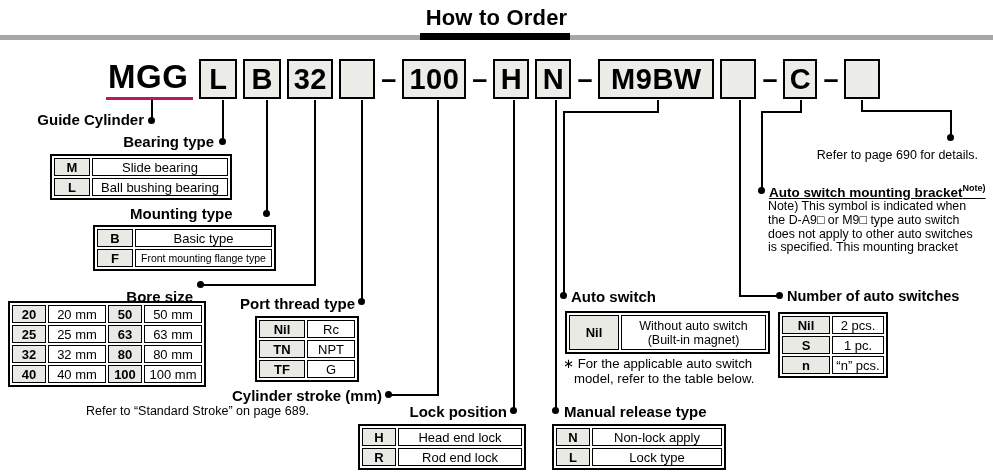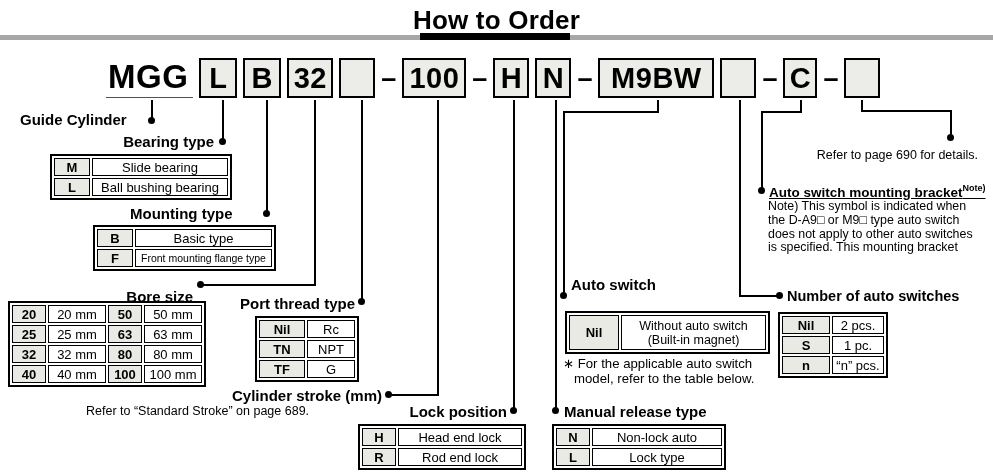--- a/index.html
+++ b/index.html
@@ -1,24 +1,24 @@
 <!DOCTYPE html>
 <html><head>
 <meta charset="utf-8">
 <style>
   html,body{margin:0;padding:0;background:#fff;}
   #page{position:relative;width:993px;height:474px;background:#fff;overflow:hidden;
         font-family:"Liberation Sans","DejaVu Sans",sans-serif;color:#000;}
   .abs{position:absolute;}
   .title{position:absolute;top:5px;left:0;width:993px;text-align:center;
-         font-size:26px;font-weight:bold;letter-spacing:0.2px;}
+         font-size:22px;font-weight:bold;letter-spacing:0.2px;}
   .graybar{position:absolute;left:0;top:35px;width:993px;height:5px;background:#a7a7a7;}
   .blackbar{position:absolute;left:420px;top:33px;width:150px;height:7px;background:#000;}
   .pn{position:absolute;left:106px;top:58px;display:flex;align-items:center;gap:6px;}
-  .mgg{font-size:33px;font-weight:bold;letter-spacing:0.5px;border-bottom:1px solid #be185d;
+  .mgg{font-size:33px;font-weight:bold;letter-spacing:0.5px;border-bottom:3px solid #be185d;
        padding:0 5px 1px 2px;line-height:38px;}
   .pbox{box-sizing:border-box;height:40px;border:2px solid #000;background:#ecede8;
         display:flex;align-items:center;justify-content:center;
         font-size:29px;font-weight:bold;letter-spacing:0.5px;}
   .pdash{font-size:27px;font-weight:bold;line-height:38px;}
   .vline{position:absolute;width:2px;background:#000;}
   .hline{position:absolute;height:2px;background:#000;}
   .bullet{position:absolute;width:7px;height:7px;background:#000;border-radius:50%;}
   .lbl{position:absolute;font-weight:bold;font-size:15px;white-space:nowrap;}
   .lbl2{position:absolute;font-weight:bold;font-size:13.5px;white-space:nowrap;text-decoration:underline;}
@@ -98,30 +98,30 @@
   <div class="vline" style="left:800px;top:100px;height:13px"></div>
   <div class="hline" style="left:761px;top:111px;width:41px"></div>
   <div class="vline" style="left:761px;top:111px;height:79px"></div>
   <div class="bullet" style="left:758px;top:187px"></div>
 
   <div class="vline" style="left:861px;top:100px;height:12px"></div>
   <div class="hline" style="left:861px;top:110px;width:91px"></div>
   <div class="vline" style="left:950px;top:110px;height:26px"></div>
   <div class="bullet" style="left:947px;top:134px"></div>
 
-  <div class="lbl" style="left:20px;top:111px;width:124px;text-align:left">Guide Cylinder</div>
+  <div class="lbl" style="left:20px;top:111px;width:124px;text-align:right">Guide Cylinder</div>
   <div class="lbl" style="left:90px;top:133px;width:124px;text-align:right">Bearing type</div>
   <div class="lbl" style="left:130px;top:205px;width:130px;">Mounting type</div>
   <div class="lbl" style="left:90px;top:288px;width:103px;text-align:right">Bore size</div>
   <div class="lbl" style="left:225px;top:295px;width:130px;text-align:right">Port thread type</div>
   <div class="lbl" style="left:175px;top:387px;width:207px;text-align:right">Cylinder stroke (mm)</div>
   <div class="note" style="left:86px;top:404px">Refer to “Standard Stroke” on page 689.</div>
   <div class="lbl" style="left:380px;top:403px;width:127px;text-align:right">Lock position</div>
   <div class="lbl" style="left:564px;top:403px">Manual release type</div>
-  <div class="lbl" style="left:571px;top:276px">Auto switch</div>
+  <div class="lbl" style="left:571px;top:288px">Auto switch</div>
   <div class="lbl" style="left:787px;top:288px;font-size:14.5px">Number of auto switches</div>
   <div class="lbl2" style="left:769px;top:183px"><span>Auto switch mounting bracket</span><sup class="noteSup">Note)</sup></div>
   <div class="abs nlines" style="left:768px;top:200px">
     <div>Note) This symbol is indicated when</div>
     <div>the D-A9□ or M9□ type auto switch</div>
     <div>does not apply to other auto switches</div>
     <div>is specified. This mounting bracket</div>
   </div>
   <div class="note" style="left:778px;top:148px;width:200px;text-align:right">Refer to page 690 for details.</div>
 
@@ -207,21 +207,21 @@
       <td class="k">R</td>
       <td>Rod end lock</td>
     </tr>
   </tbody>
     </table>
 
   <table class="tb" style="left:552px;top:424px">
     <tbody>
         <tr>
       <td class="k" style="width:28px">N</td>
-      <td style="width:124px">Non-lock auto</td>
+      <td style="width:124px">Non-lock apply</td>
     </tr>
     <tr>
       <td class="k">L</td>
       <td>Lock type</td>
     </tr>
   </tbody>
     </table>
 
   <table class="tb" style="left:565px;top:311px">
     <tbody>

